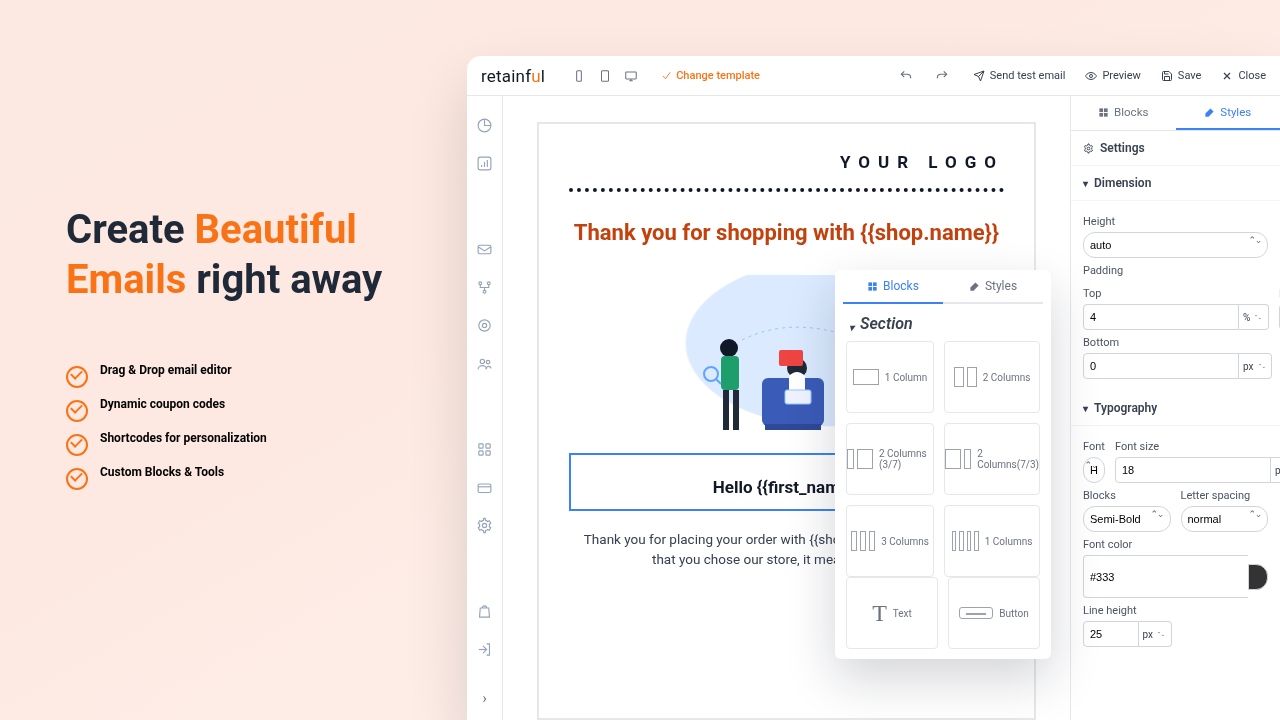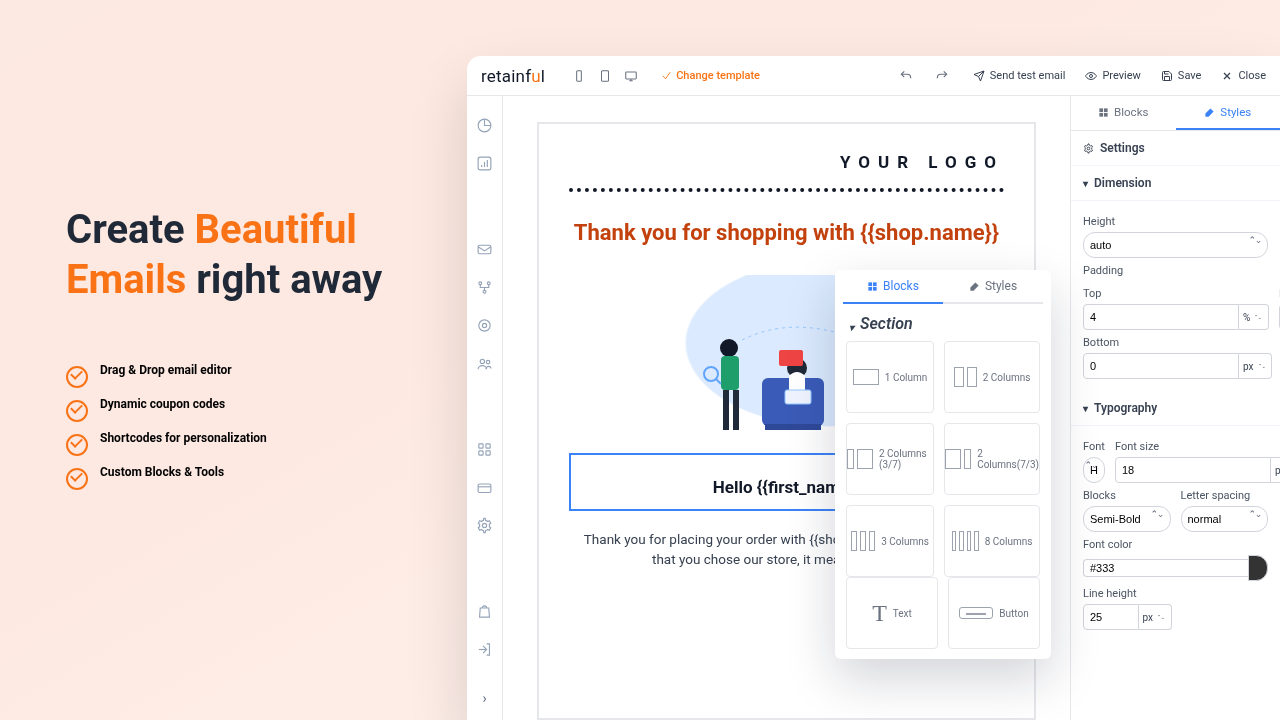--- a/index.html
+++ b/index.html
@@ -71,21 +71,21 @@
   .field, select.field { width:100%; height:26px; border:1px solid #d1d5db; border-radius:12px; padding: 0 6px; font-size:11px; background:#fff; -webkit-appearance:none; appearance:none; }
   .select-wrap { position:relative; }
   .select-wrap::after { content:"⌃⌄"; transform: scale(0.65); position:absolute; right:4px; top:50%; margin-top:-10px; color:#6b7280; letter-spacing:-2px; line-height:10px; white-space:pre; font-size:14px; }
   .num { display:flex; align-items:center; }
   .num input { flex:1; min-width:0; height:26px; border:1px solid #d1d5db; border-radius:4px 0 0 4px; padding:0 6px; font-size:11px; }
   .num .unit { height:26px; border:1px solid #d1d5db; border-left:none; border-radius:0 4px 4px 0; padding: 0 4px; font-size:10px; display:flex; align-items:center; gap:1px; background:#fff; }
   .num .unit::after { content:"⌃⌄"; transform: scale(.55); letter-spacing:-2px; color:#6b7280; }
   .row2 { display:flex; gap:10px; }
   .row2 > div { flex:1; }
   .color-row { display:flex; align-items:center; }
-  .color-row input { flex:1; height:18px; border:1px solid #d1d5db; border-right:none; border-radius:4px 0 0 4px; padding:0 6px; font-size:11px; }
+  .color-row input { flex:1; height:43px; border:1px solid #d1d5db; border-right:none; border-radius:4px 0 0 4px; padding:0 6px; font-size:11px; }
   .color-row .swatch { width:20px; height:26px; background:#333; border:1px solid #d1d5db; border-radius:0 12px 12px 0; }
 
   
   .popover { position:absolute; left: 835px; top: 270px; width: 216px; background:#fff; border-radius: 6px; box-shadow: 0 20px 50px rgba(15,23,42,.18); font-size:11px; color:#374151; padding: 0 8px 10px; }
   .pop-tabs { display:flex; height:34px; }
   .pop-tab { flex:1; display:flex; align-items:center; justify-content:center; gap:5px; font-size:12px; color:#6b7280; border-bottom:2px solid #e5e7eb; }
   .pop-tab.active { color:#3b82f6; border-bottom-color:#3b82f6; }
   .pop-h { font-size:16px; font-weight:600; padding: 10px 6px 8px; display:flex; align-items:flex-end; gap:6px;font-style:italic; }
   .pop-h::before { content:"▾"; font-size:10px; }
   .blk-grid { display:grid; grid-template-columns:1fr 1fr; gap:10px; padding: 0 3px; }
@@ -479,21 +479,21 @@
         </div>
         <div class="name">3 Columns</div>
       </div>
     <div class="blk">
         <div class="glyph cols4">
           <span></span>
           <span></span>
           <span></span>
           <span></span>
         </div>
-        <div class="name">8 Columns</div>
+        <div class="name">1 Columns</div>
       </div>
   </div>
   <div class="blk-grid">
     <div class="blk">
         <div class="text-gl">T</div>
         <div class="name">Text</div>
       </div>
     <div class="blk">
         <div class="btn-gl"></div>
         <div class="name">Button</div>

